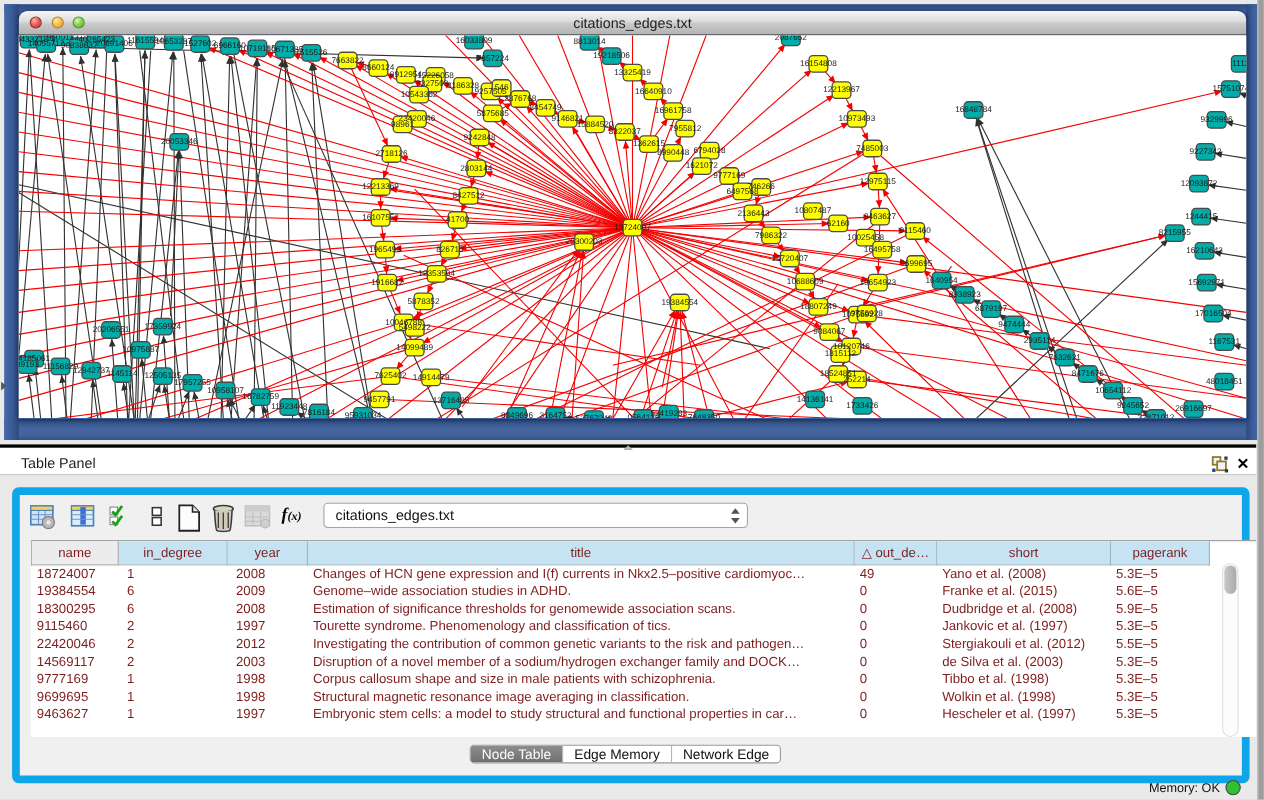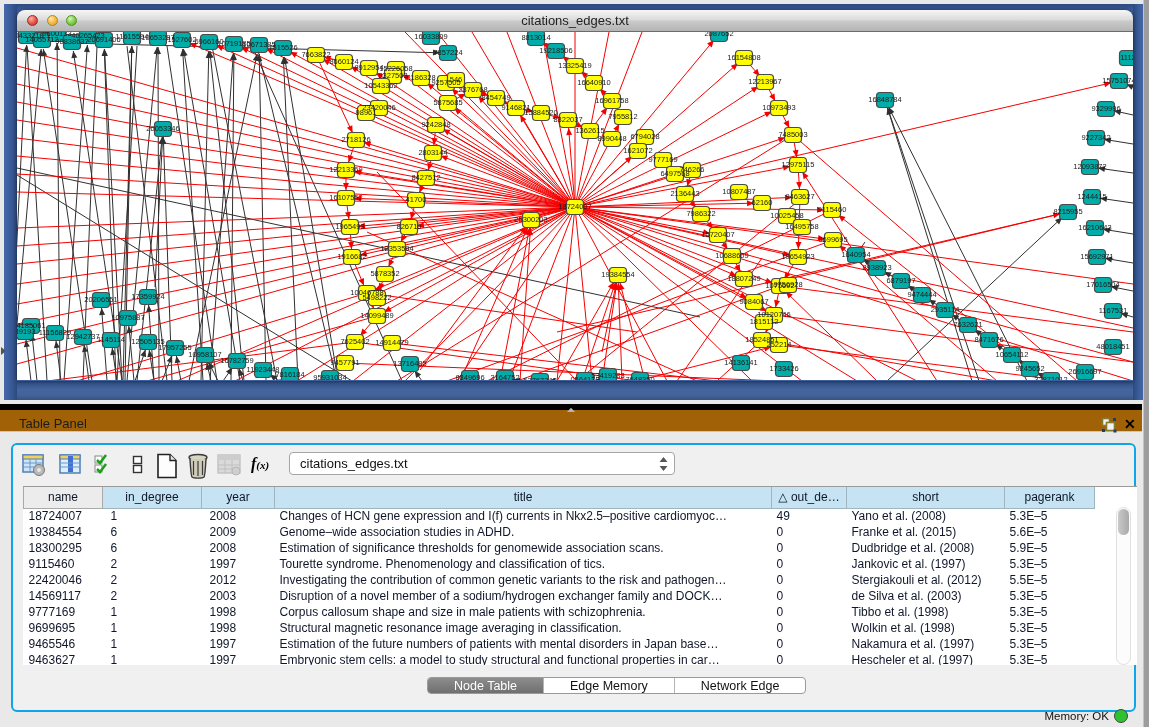--- a/index.html
+++ b/index.html
@@ -11,39 +11,39 @@
 #blueB{position:absolute;left:4px;top:381px;width:1140px;height:19px;background:linear-gradient(180deg,#2e4d81 0,#44659f 45%,#44629c 75%,#36537f 100%)}
 #macwin{position:absolute;left:17px;top:10px;width:1116px;height:371px;border-radius:8px 8px 0 0;box-shadow:0 0 4px rgba(0,0,0,.5)}
 #titlebar{position:relative;height:22px;border-radius:8px 8px 0 0;background:linear-gradient(180deg,#f6f6f6 0,#dcdcdc 45%,#c9c9c9 55%,#b4b4b4 100%);border-bottom:1px solid #6b6b6b;text-align:center;font-size:13px;color:#222;line-height:21px}
 .tl{position:absolute;top:5px;width:11px;height:11px;border-radius:50%;}
 #tlr{left:10px;background:radial-gradient(circle at 35% 30%,#ffb3ad 0,#ec6b62 40%,#d93b32 75%,#b02c24 100%);border:1px solid #9e2b24}
 #tly{left:29.5px;background:radial-gradient(circle at 35% 30%,#ffe9b0 0,#f7c454 40%,#eda933 75%,#c9861e 100%);border:1px solid #b5831f}
 #tlg{left:49px;background:radial-gradient(circle at 35% 30%,#d6f5b8 0,#93d665 40%,#67bf37 75%,#4f9c28 100%);border:1px solid #50941f}
 #canvas{position:relative;width:1116px;height:348px;background:#fff;overflow:hidden}
 #collapse{position:absolute;left:1px;top:347px;width:0;height:0;border-top:4px solid transparent;border-bottom:4px solid transparent;border-left:5px solid #555;z-index:60}
 #tpanel{position:absolute;left:0;top:402px;width:1142px;height:325px;background:#e9e9e9}
-#tphead{position:absolute;left:0;top:2px;width:100%;height:28px;background:#a16207;border-top:6px solid #000000;border-bottom:1px solid #c6c6c6}
+#tphead{position:absolute;left:0;top:2px;width:100%;height:28px;background:#ffffff;border-top:3px solid #000000;border-bottom:1px solid #c6c6c6}
 #tphead .lbl{position:absolute;left:19px;top:6px;font-size:13px;color:#1c1c1c}
 #grip{position:absolute;left:566px;top:-3px;width:10px;height:5px}
 #flo{position:absolute;left:1101px;top:7px;width:16px;height:16px}
 #clo{position:absolute;left:1124px;top:6px;font-size:14px;font-weight:bold;color:#000}
-#panelbox{position:absolute;left:11px;top:41px;width:1125px;height:269px;background:#f0f0f0;border:2px solid #0ea5e9;border-radius:6px;box-shadow:inset 0 1px 0 #fff}
+#panelbox{position:absolute;left:11px;top:41px;width:1125px;height:269px;background:#f0f0f0;border:7px solid #0ea5e9;border-radius:6px;box-shadow:inset 0 1px 0 #fff}
 .ticon{position:absolute;top:8px}
 #combo{position:absolute;left:276px;top:7px;width:386px;height:23px;background:#fff;border:1px solid #a5a5a5;border-radius:4px;font-size:13px;color:#111;line-height:21px;padding-left:10px}
 #combo .spin{position:absolute;right:6px;top:3px;width:9px;height:16px}
-#tbl{width:1071px;border-collapse:collapse;table-layout:fixed;font-size:12px;color:#0f172a}
+#tbl{width:1071px;border-collapse:collapse;table-layout:fixed;font-size:12px;color:#7f1d1d}
 #tbl th{background:#c5e3f2;border:1px solid #9fb6c1;border-top:none;font-weight:normal;font-size:12px;height:21px;padding:0;overflow:hidden;white-space:nowrap}
 #tbl th.first{background:#ececec;border-color:#a9a9a9}
 #tbl td{height:16px;padding:0 0 0 5px;overflow:hidden;white-space:nowrap;border:none}
 #tbl td.c1,#tbl td.c2{padding-left:8px}
 #tblwrap{position:absolute;left:10px;top:41px;width:1114px;height:179px;overflow:hidden;background:#fff;border-top:1px solid #9a9a9a}
 #sbar{position:absolute;right:3px;top:62px;width:15px;height:158px;background:#fcfcfc;border:1px solid #e0e0e0;border-radius:8px}
 #sthumb{position:absolute;left:1px;top:1px;width:11px;height:26px;background:linear-gradient(90deg,#c9c9c9,#a9a9a9);border-radius:6px}
 #tabs{position:absolute;left:427px;top:275px;height:17px;display:flex;border:1px solid #9a9a9a;border-radius:4px;overflow:hidden;font-size:12.5px;background:#fff}
-#tabs div{padding:0 26px;line-height:16px;color:#111}
+#tabs div{padding:0 10px;line-height:16px;color:#111}
 #tabs div.sel{background:linear-gradient(180deg,#8d8d8d 0,#6f6f6f 100%);color:#fff}
 #tabs div+div{border-left:1px solid #b5b5b5}
 #mem{position:absolute;right:14px;top:307px;font-size:11.5px;color:#111}
 #mem .dot{display:inline-block;width:14px;height:14px;border-radius:50%;background:#2fc12f;border:1.5px solid #444;vertical-align:-3px;margin-left:5px}
 svg text{font-family:"Liberation Sans",sans-serif}
 </style></head>
 <body>
 <div id="app">
 <div id="blue"></div>
     <div id="blueT"></div>
@@ -932,29 +932,20 @@
               <tr>
                 <td class="c0">9699695</td>
                 <td class="c1">1</td>
                 <td class="c2">1998</td>
                 <td class="c3">Structural magnetic resonance image averaging in classification.</td>
                 <td class="c4">0</td>
                 <td class="c5">Wolkin et al. (1998)</td>
                 <td class="c6">5.3E–5</td>
               </tr>
               <tr>
-                <td class="c0">9465546</td>
-                <td class="c1">1</td>
-                <td class="c2">1997</td>
-                <td class="c3">Estimation of the future numbers of patients with mental disorders in Japan base…</td>
-                <td class="c4">0</td>
-                <td class="c5">Nakamura et al. (1997)</td>
-                <td class="c6">5.3E–5</td>
-              </tr>
-              <tr>
                 <td class="c0">9463627</td>
                 <td class="c1">1</td>
                 <td class="c2">1997</td>
                 <td class="c3">Embryonic stem cells: a model to study structural and functional properties in car…</td>
                 <td class="c4">0</td>
                 <td class="c5">Hescheler et al. (1997)</td>
                 <td class="c6">5.3E–5</td>
               </tr>
   </tbody>
           </table>

